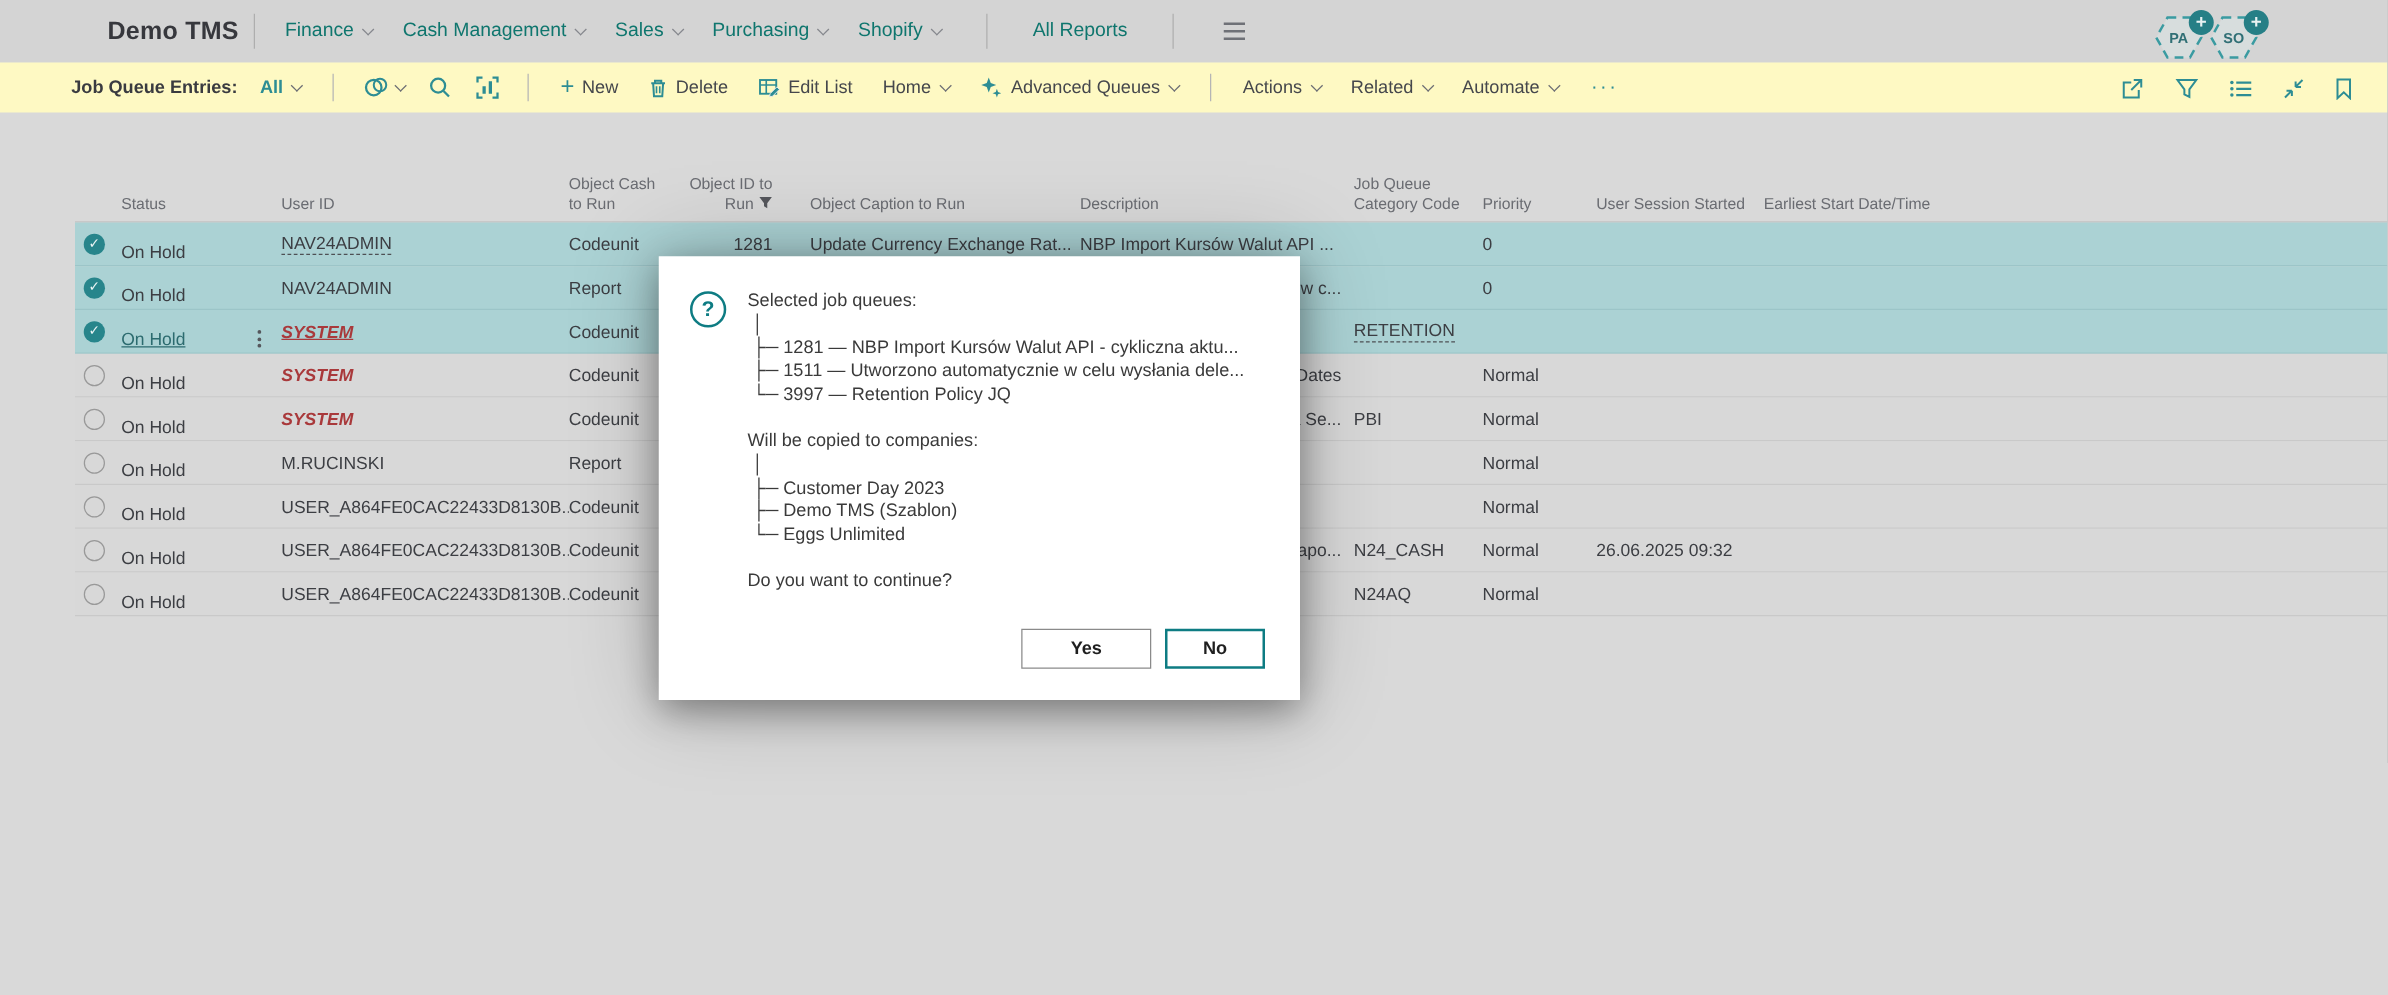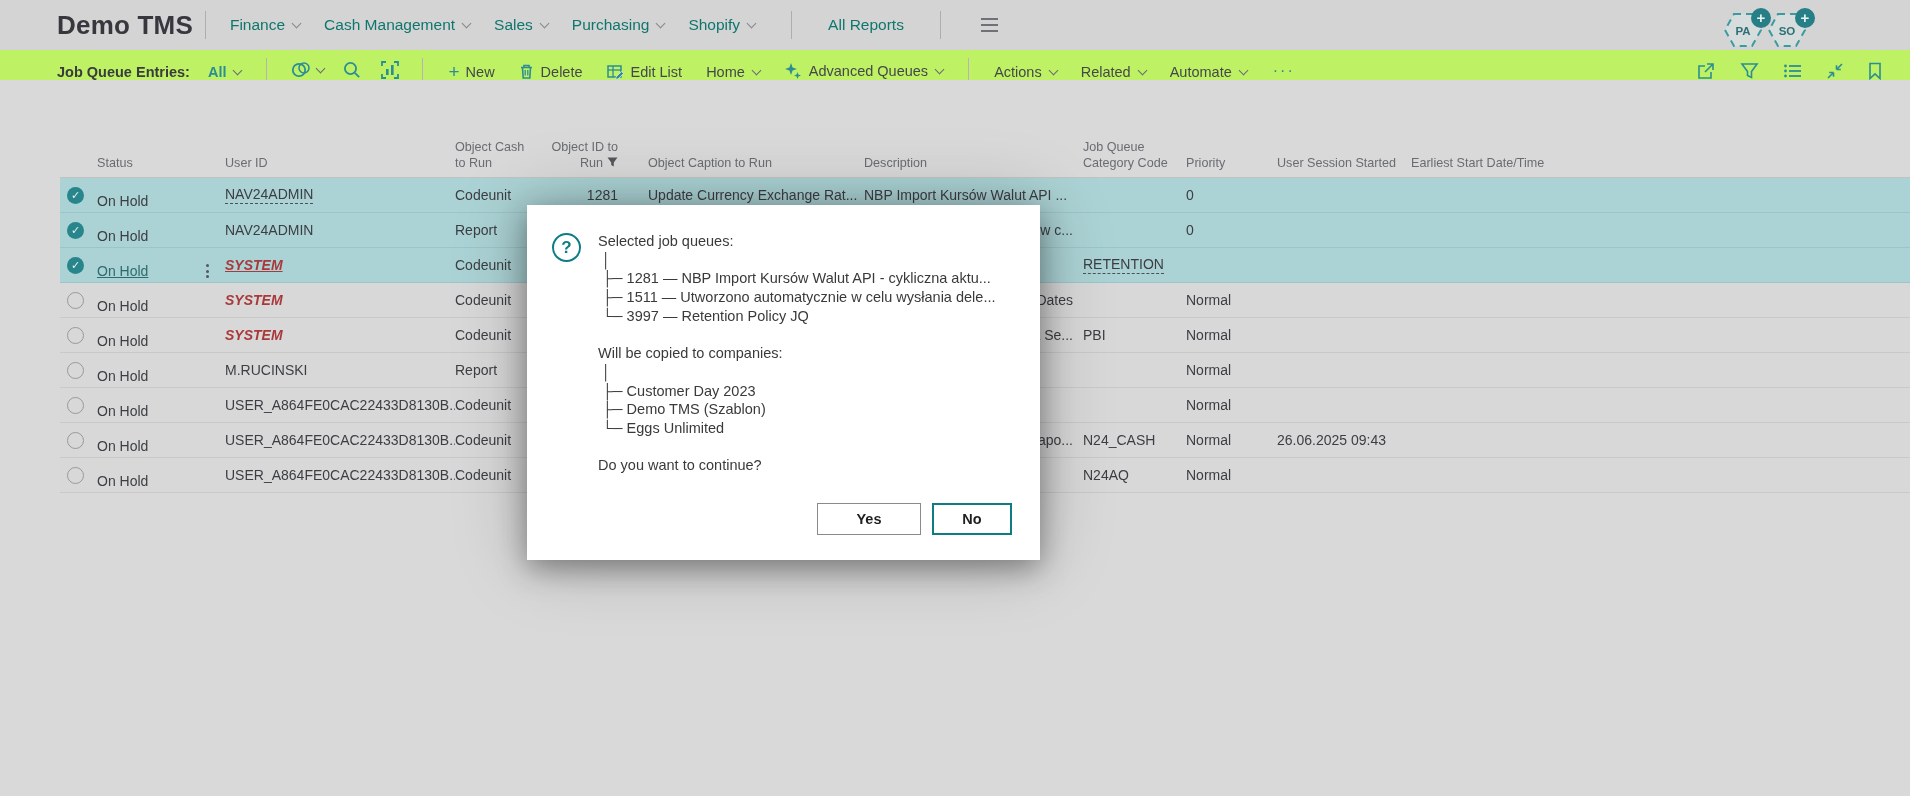--- a/index.html
+++ b/index.html
@@ -3,42 +3,42 @@
 <meta charset="utf-8">
 <style>
   html,body{margin:0;padding:0;background:#bfbfbf;}
   *{box-sizing:border-box;}
   .screen{position:relative;width:1910px;height:796px;overflow:hidden;
     font-family:"Liberation Sans","DejaVu Sans",sans-serif;background:#d9d9d9;}
 
   
   .topnav{position:absolute;left:0;top:0;width:100%;height:50px;background:#d4d4d4;
     display:flex;align-items:center;}
-  .brand{margin-left:57px;font-size:26px;font-weight:bold;color:#37383d;letter-spacing:.2px;cursor:pointer;}
+  .brand{margin-left:86px;font-size:20px;font-weight:bold;color:#37383d;letter-spacing:.2px;cursor:pointer;}
   .nav-sep{width:1px;height:28px;background:#aeaeae;margin:0 12px;}
   .topnav nav{display:flex;align-items:center;gap:24px;margin-left:12px;}
   .nav-item{display:flex;align-items:center;font-size:15.5px;color:#0f766e;cursor:pointer;white-space:nowrap;}
   .chev{width:7px;height:7px;border-right:1.7px solid #85878d;border-bottom:1.7px solid #85878d;
     transform:rotate(45deg);display:inline-block;margin-left:8px;margin-top:-4px;}
   .chev.dark{border-color:#6a6c72;}
   .burger{display:flex;flex-direction:column;gap:4px;cursor:pointer;padding:4px;}
   .burger span{display:block;width:17px;height:2px;background:#6f7177;}
 
   
   .badge{position:absolute;top:8px;width:54px;height:44px;cursor:pointer;}
   .badge svg{position:absolute;left:0;top:0;}
   .badge .init{position:absolute;left:4px;top:17px;width:34px;text-align:center;
     font-size:11.5px;font-weight:bold;color:#306f75;}
   .badge .plus{position:absolute;left:29px;top:0;width:20px;height:20px;border-radius:50%;
     background:#267f86;color:#e8f2f2;font-size:15px;line-height:19px;text-align:center;font-weight:bold;}
   .badge-pa{left:1722px;} .badge-so{left:1766px;}
 
   
-  .toolbar{position:absolute;left:0;top:50px;width:100%;height:30px;background:#bef264;
-    display:flex;align-items:flex-end;}
+  .toolbar{position:absolute;left:0;top:50px;width:100%;height:40px;background:#fef9c3;
+    display:flex;align-items:center;}
   .pg-title{margin-left:57px;font-size:14.5px;font-weight:bold;color:#3a3b40;white-space:nowrap;}
   .tb-sep{width:1px;height:22px;background:#b5b5b5;margin:0 13px;}
   .tb-item{display:flex;align-items:center;font-size:14.5px;color:#45474c;cursor:pointer;
     white-space:nowrap;margin:0 12px;}
   .tb-item.teal{color:#2d8d94;font-weight:bold;}
   .tb-item .ic{display:inline-flex;margin-right:7px;}
   .tb-item .plus-g{font-size:19px;color:#2d8d94;font-weight:normal;margin-right:6px;line-height:14px;}
   .tb-icon{display:inline-flex;align-items:center;margin:0 9px;cursor:pointer;}
   .ellipsis{font-size:16px;color:#2d8d94;letter-spacing:2px;margin:0 14px;cursor:pointer;}
   .tb-right{position:absolute;right:28px;top:0;height:42px;display:flex;align-items:center;gap:24px;}
@@ -449,21 +449,21 @@
         </div>
       <div>
           <span>USER_A864FE0CAC22433D8130B...</span>
         </div>
       <div>Codeunit</div>
       <div class="col-id"></div>
         <div class="col-caption"></div>
       <div class="col-desc frag">apo...</div>
       <div>N24_CASH</div>
       <div>Normal</div>
-      <div>26.06.2025 09:43</div>
+      <div>26.06.2025 09:32</div>
       <div></div>
         <div></div>
     </div>
 
     <div class="grid row">
       <div class="selcell">
           <span class="circ"></span>
         </div>
       <div class="statuscell">
           <span>On Hold</span>

